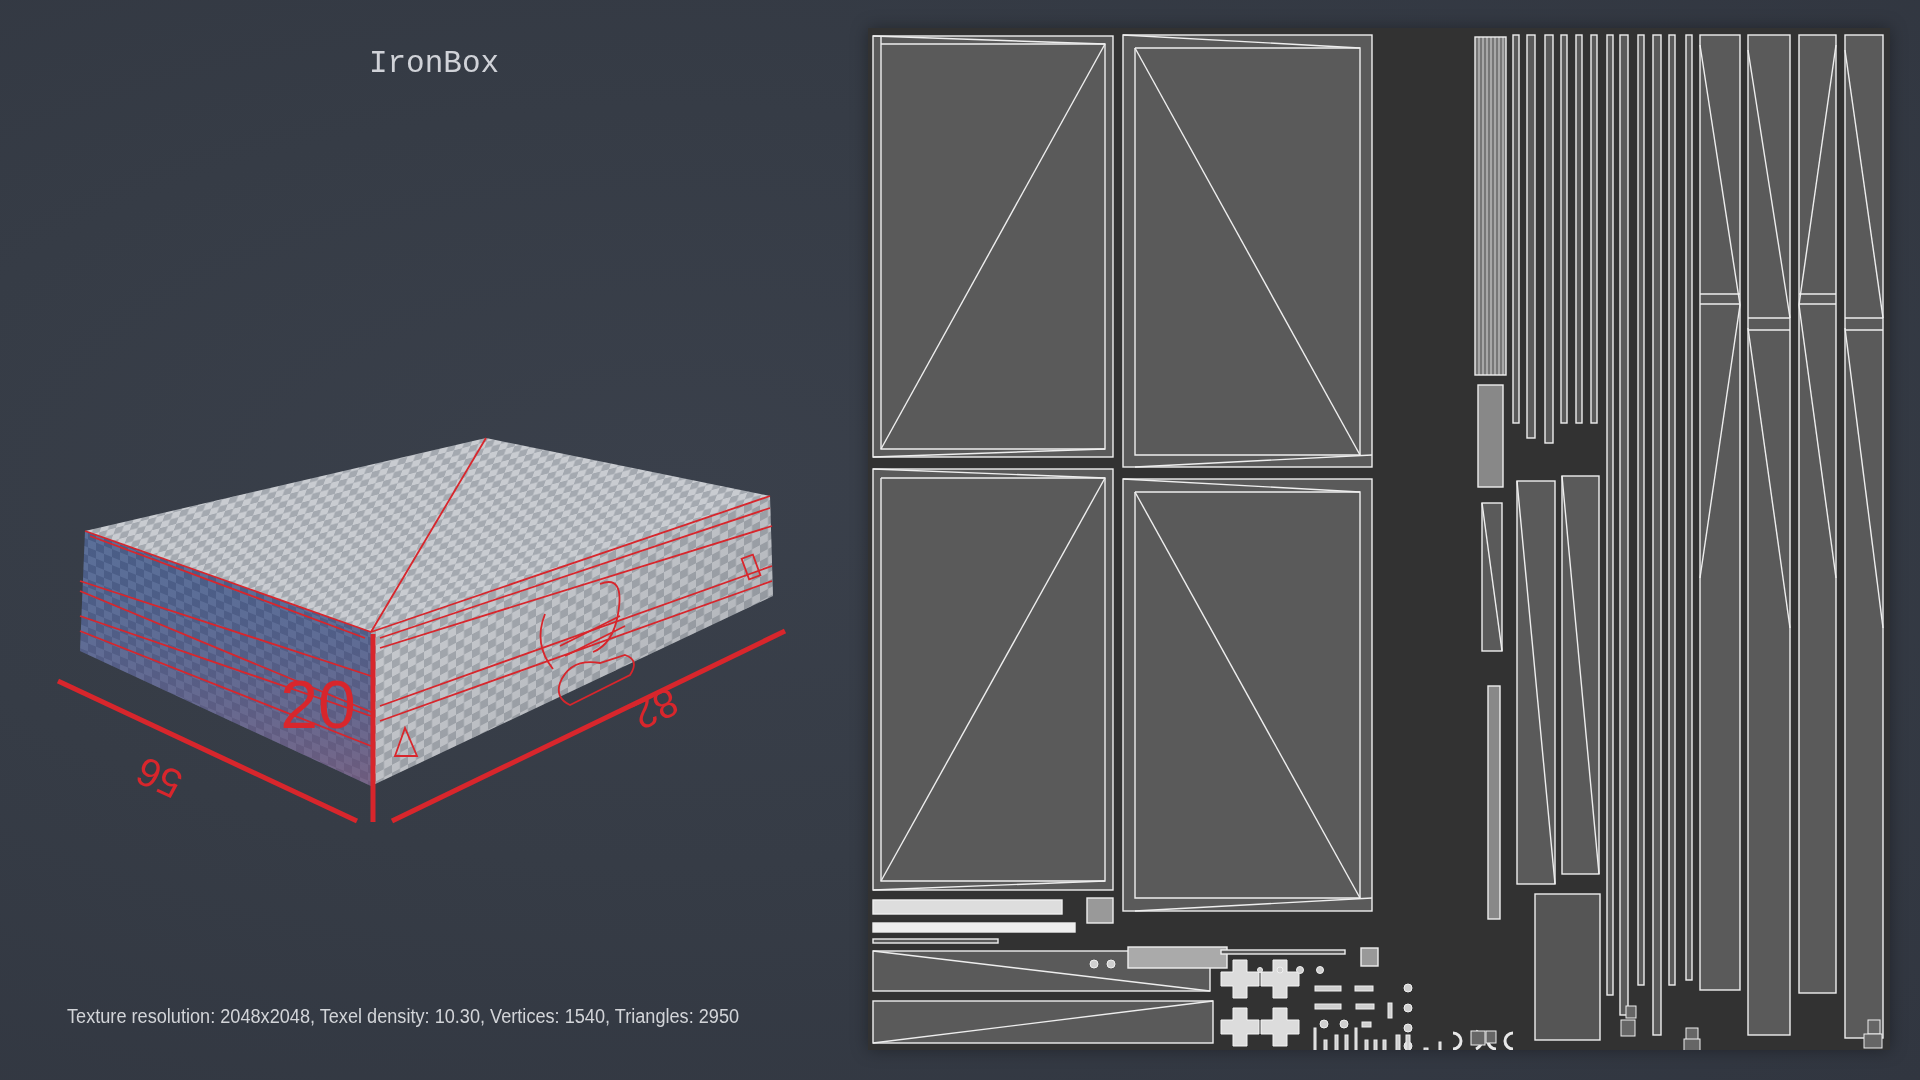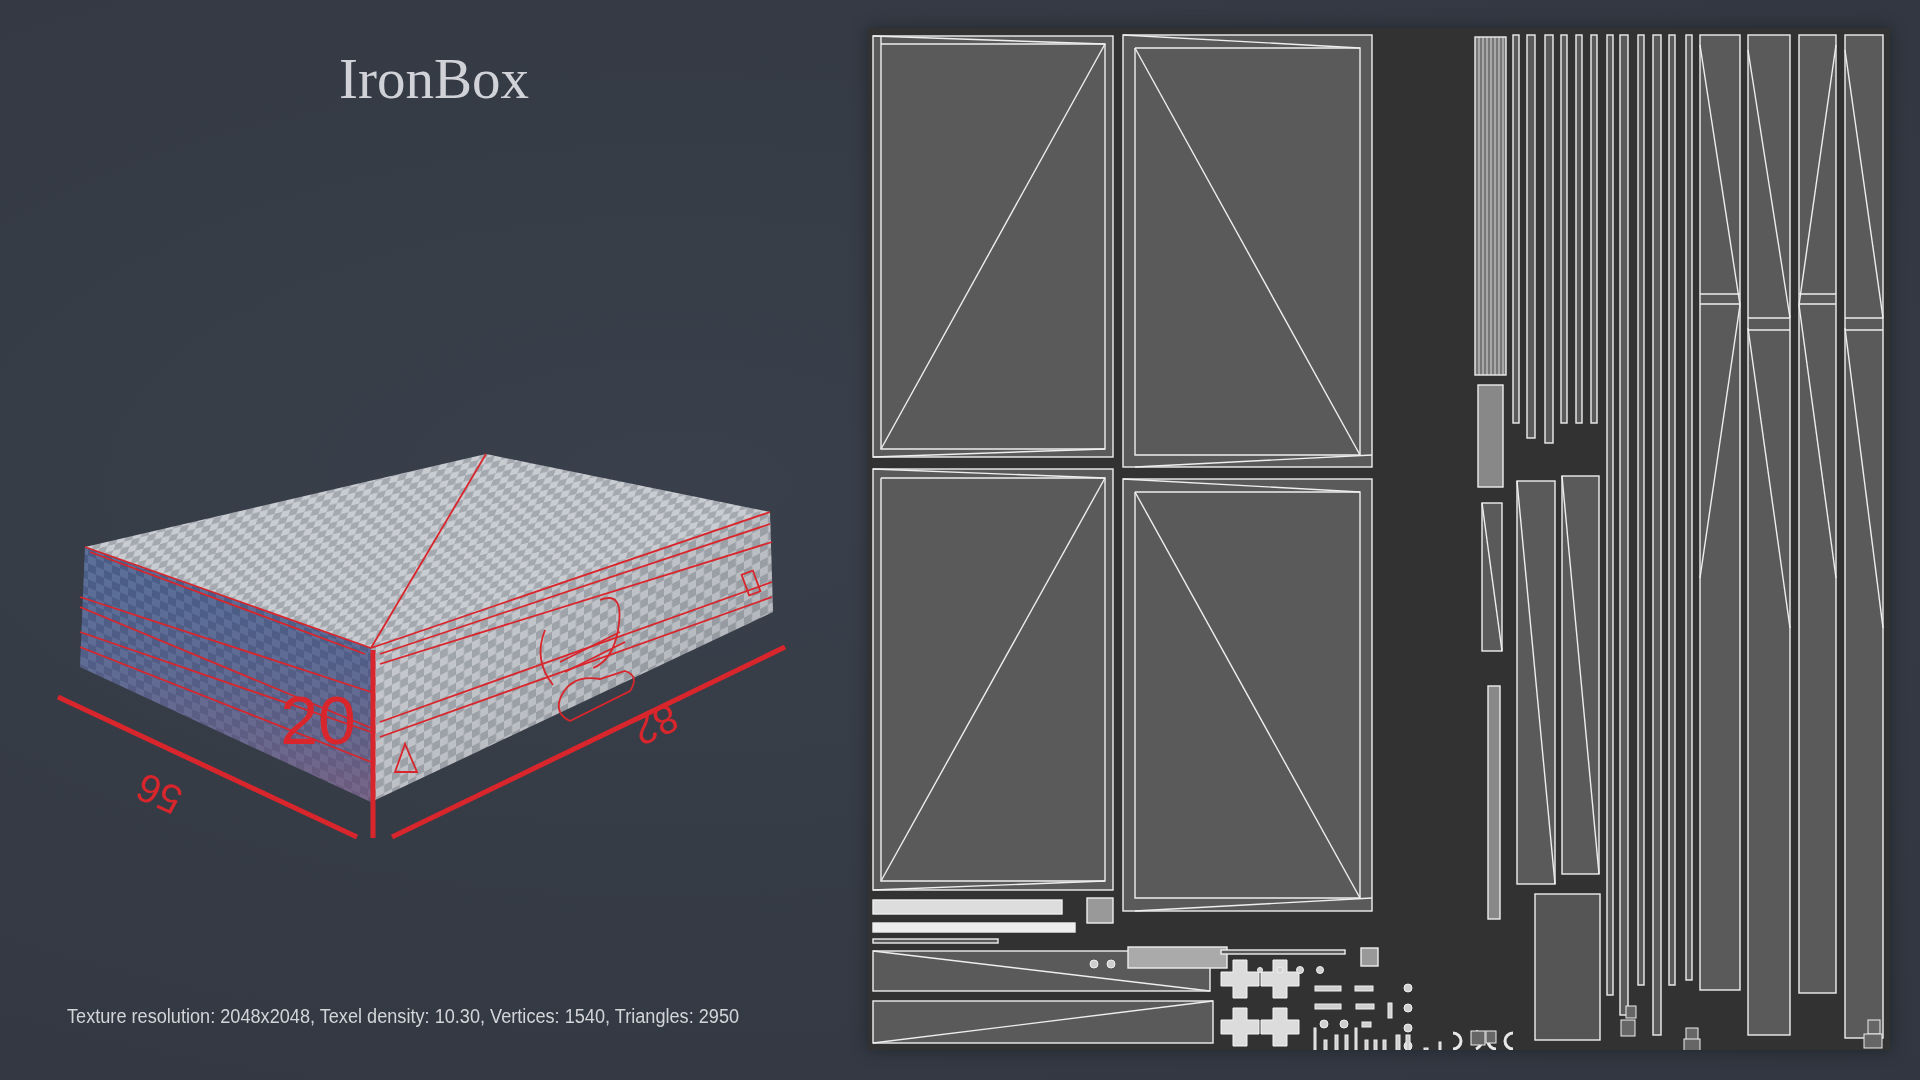--- a/index.html
+++ b/index.html
@@ -3,31 +3,31 @@
 <meta charset="utf-8">
 <style>
   html, body { margin:0; padding:0; }
   body {
     width:1920px; height:1080px; overflow:hidden; position:relative;
     background: radial-gradient(ellipse at 35% 45%, #3a404b 0%, #363c46 45%, #313640 100%);
     font-family: "Liberation Sans", "DejaVu Sans", sans-serif;
   }
   .title {
     position:absolute; left:0; width:868px; top:46px; text-align:center;
-    font-family: Liberation Serif, serif; font-weight:200;
-    font-size:57px; color:#d9dbe0; letter-spacing:0px;
+    font-family: Liberation Mono, monospace; font-weight:200;
+    font-size:31px; color:#d9dbe0; letter-spacing:0px;
     -webkit-text-stroke: 0px; 
   }
   .title span { font-weight: lighter; opacity:.95; }
   .stats {
     position:absolute; left:67px; top:1005px; font-size:19.5px; color:#d2d4d8;
     font-family: "Liberation Sans", sans-serif; transform: scaleX(0.93); transform-origin:left;
     white-space:nowrap;
   }
-  .viewport { position:absolute; left:40px; top:432px; width:780px; height:420px; }
+  .viewport { position:absolute; left:40px; top:416px; width:780px; height:420px; }
   .uv-panel {
     position:absolute; left:868px; top:28px; width:1022px; height:1022px;
     background:#323232; box-shadow: 0 0 16px rgba(0,0,0,.35);
   }
   .uv-panel svg { position:absolute; left:0; top:0; }
 </style>
 </head>
 <body>
 
 <div class="title"><span>IronBox</span></div>

